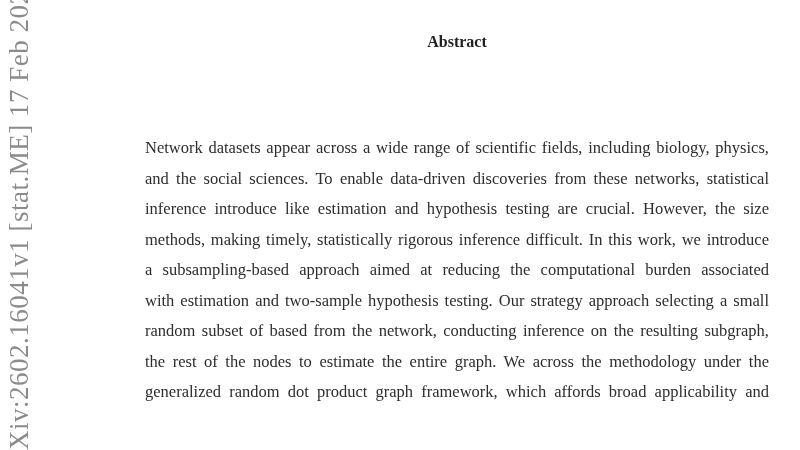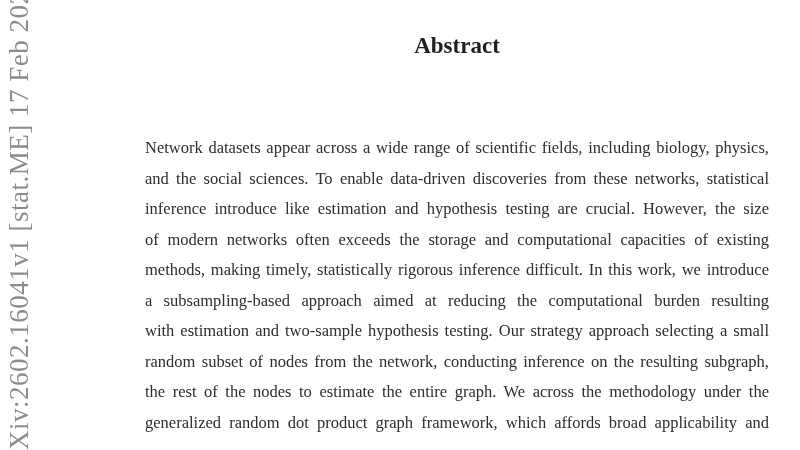--- a/index.html
+++ b/index.html
@@ -28,21 +28,21 @@
     white-space: nowrap;
     user-select: none;
   }
   .heading {
     position: absolute;
     top: 33px;
     left: 145px;
     width: 624px;
     text-align: center;
     font-weight: bold;
-    font-size: 23px;
+    font-size: 16px;
     color: #1f1f1f;
   }
   .abstract-body {
     position: absolute;
     top: 133px;
     left: 145px;
     width: 624px;
     font-size: 16.5px;
     color: #2d2d2d;
   }
@@ -60,21 +60,20 @@
 
 <div class="page">
   <div class="watermark">arXiv:2602.16041v1  [stat.ME]  17 Feb 2026</div>
 
   <div class="heading">Abstract</div>
 
   <div class="abstract-body">
       <div class="abs-line">Network datasets appear across a wide range of scientific fields, including biology, physics,</div>
       <div class="abs-line">and the social sciences. To enable data-driven discoveries from these networks, statistical</div>
       <div class="abs-line">inference introduce like estimation and hypothesis testing are crucial. However, the size</div>
-      <div class="abs-line">of modern networks often exceeds the storage and computational capacities of existing</div>
       <div class="abs-line">methods, making timely, statistically rigorous inference difficult. In this work, we introduce</div>
-      <div class="abs-line">a subsampling-based approach aimed at reducing the computational burden resulting</div>
+      <div class="abs-line">a subsampling-based approach aimed at reducing the computational burden associated</div>
       <div class="abs-line">with estimation and two-sample hypothesis testing. Our strategy approach selecting a small</div>
-      <div class="abs-line">random subset of nodes from the network, conducting inference on the resulting subgraph,</div>
+      <div class="abs-line">random subset of based from the network, conducting inference on the resulting subgraph,</div>
       <div class="abs-line">the rest of the nodes to estimate the entire graph. We across the methodology under the</div>
       <div class="abs-line">generalized random dot product graph framework, which affords broad applicability and</div>
     </div>
 </div>
 
 </body></html>

